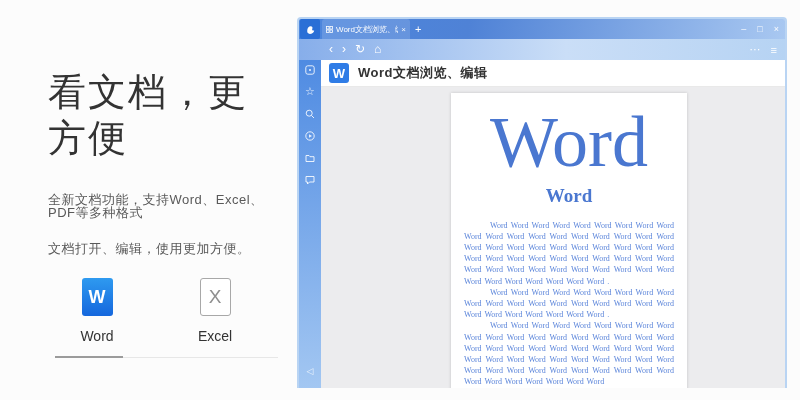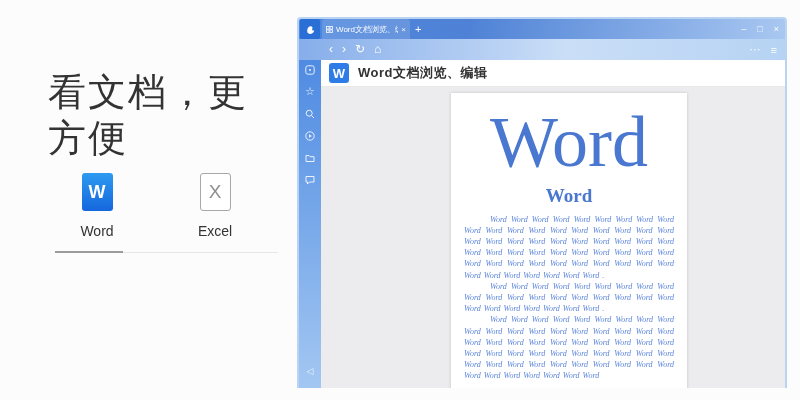--- a/index.html
+++ b/index.html
@@ -62,29 +62,33 @@
     font-size:13px; font-weight:bold; display:flex; align-items:center; justify-content:center; }
   .doc-header-title { font-size:13px; font-weight:600; color:#333; letter-spacing:.5px; }
 
   .doc-area { flex:1; background:#ececee; overflow:hidden; }
   .doc-page { width:236px; margin:6px 0 0 130px; background:#fff; box-shadow:0 0 3px rgba(0,0,0,.18);
     padding:12px 13px 20px 13px; min-height:320px; }
   .doc-title { font-family:"Liberation Serif","DejaVu Serif",serif; color:#4a77d0; font-size:72px;
     line-height:1.05; text-align:center; }
   .doc-subtitle { font-family:"Liberation Serif","DejaVu Serif",serif; color:#4a77d0; font-size:19px;
     font-weight:bold; text-align:center; margin-top:4px; }
-  .doc-body { margin-top:7px;font-style:italic; }
+  .doc-body { margin-top:13px; }
   .doc-body p { font-family:"Liberation Serif","DejaVu Serif",serif; color:#5b85da; font-size:8px;
     line-height:11.2px; text-align:justify; text-indent:26px; word-spacing:1px; }
 </style>
 </head>
 <body>
 
 <div class="left-panel">
   <div class="promo-heading">看文档，更方便</div>
+  <div class="promo-desc">
+    <p>全新文档功能，支持Word、Excel、PDF等多种格式</p>
+    <p>文档打开、编辑，使用更加方便。</p>
+  </div>
 
   <div class="format-row">
     <div class="format-item">
       <div class="fmt-box word">
         <span class="fmt-letter">W</span>
       </div>
       <div class="fmt-label">Word</div>
     </div>
     <div class="format-item">
       <div class="fmt-box plain">

